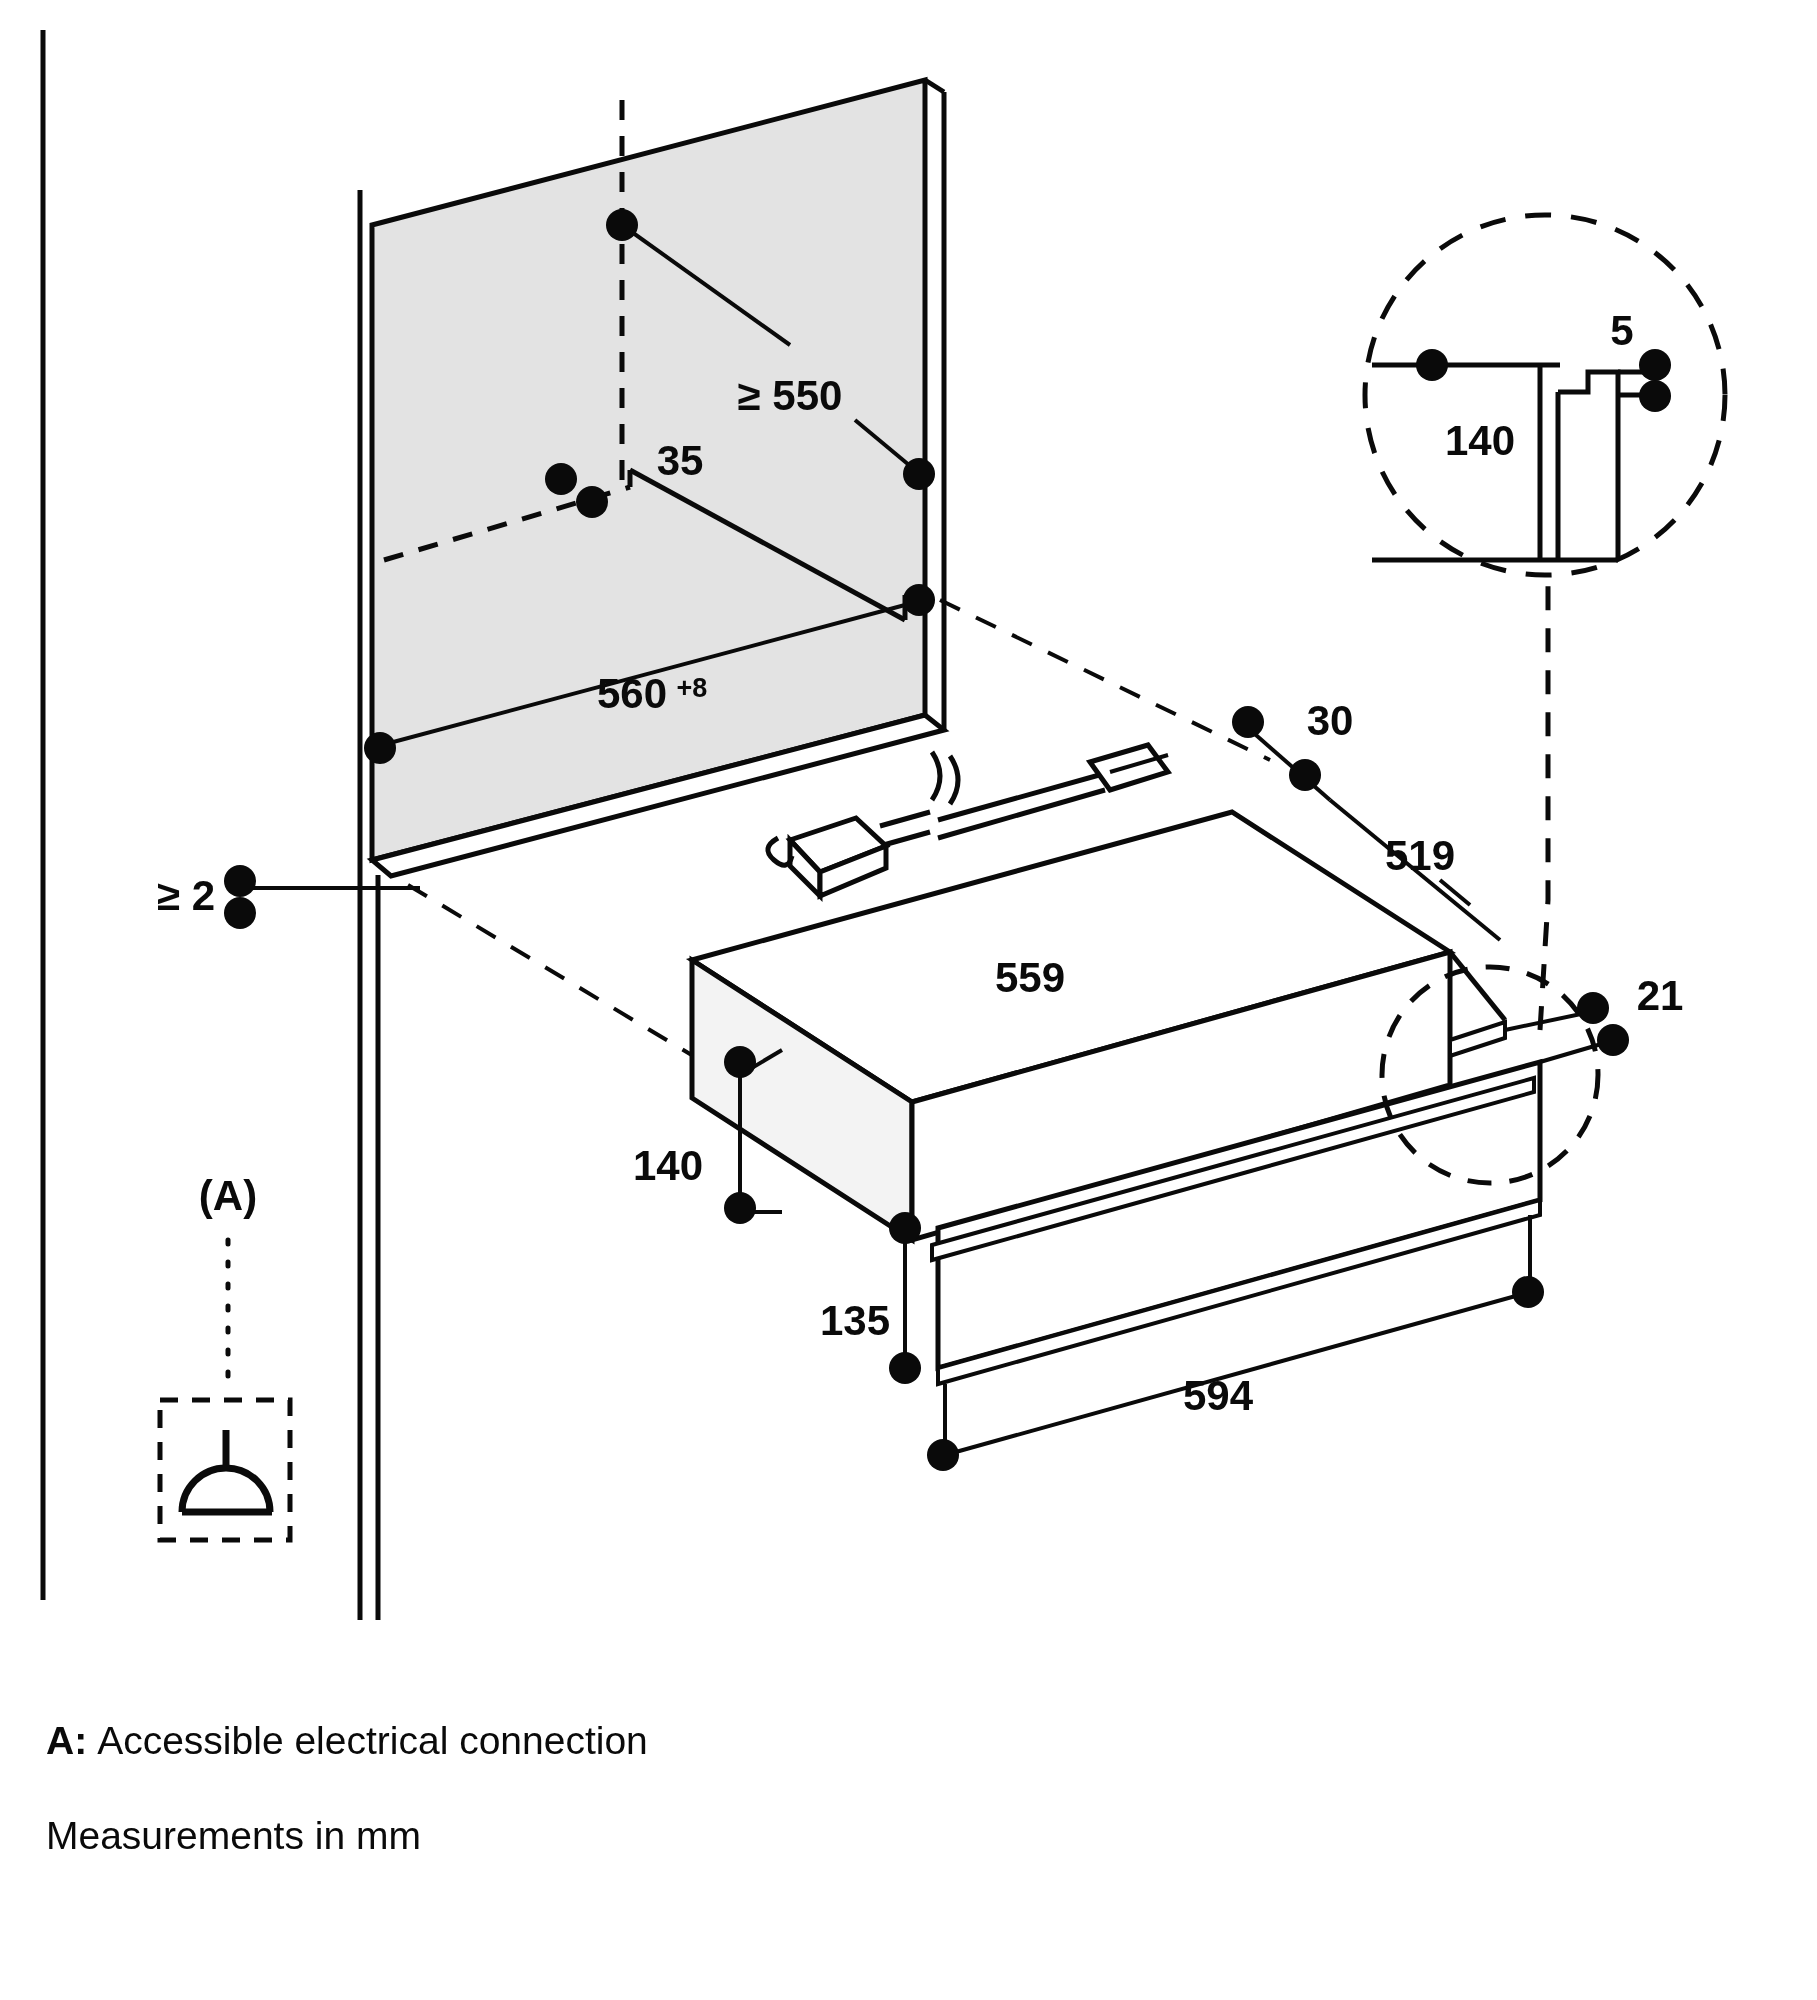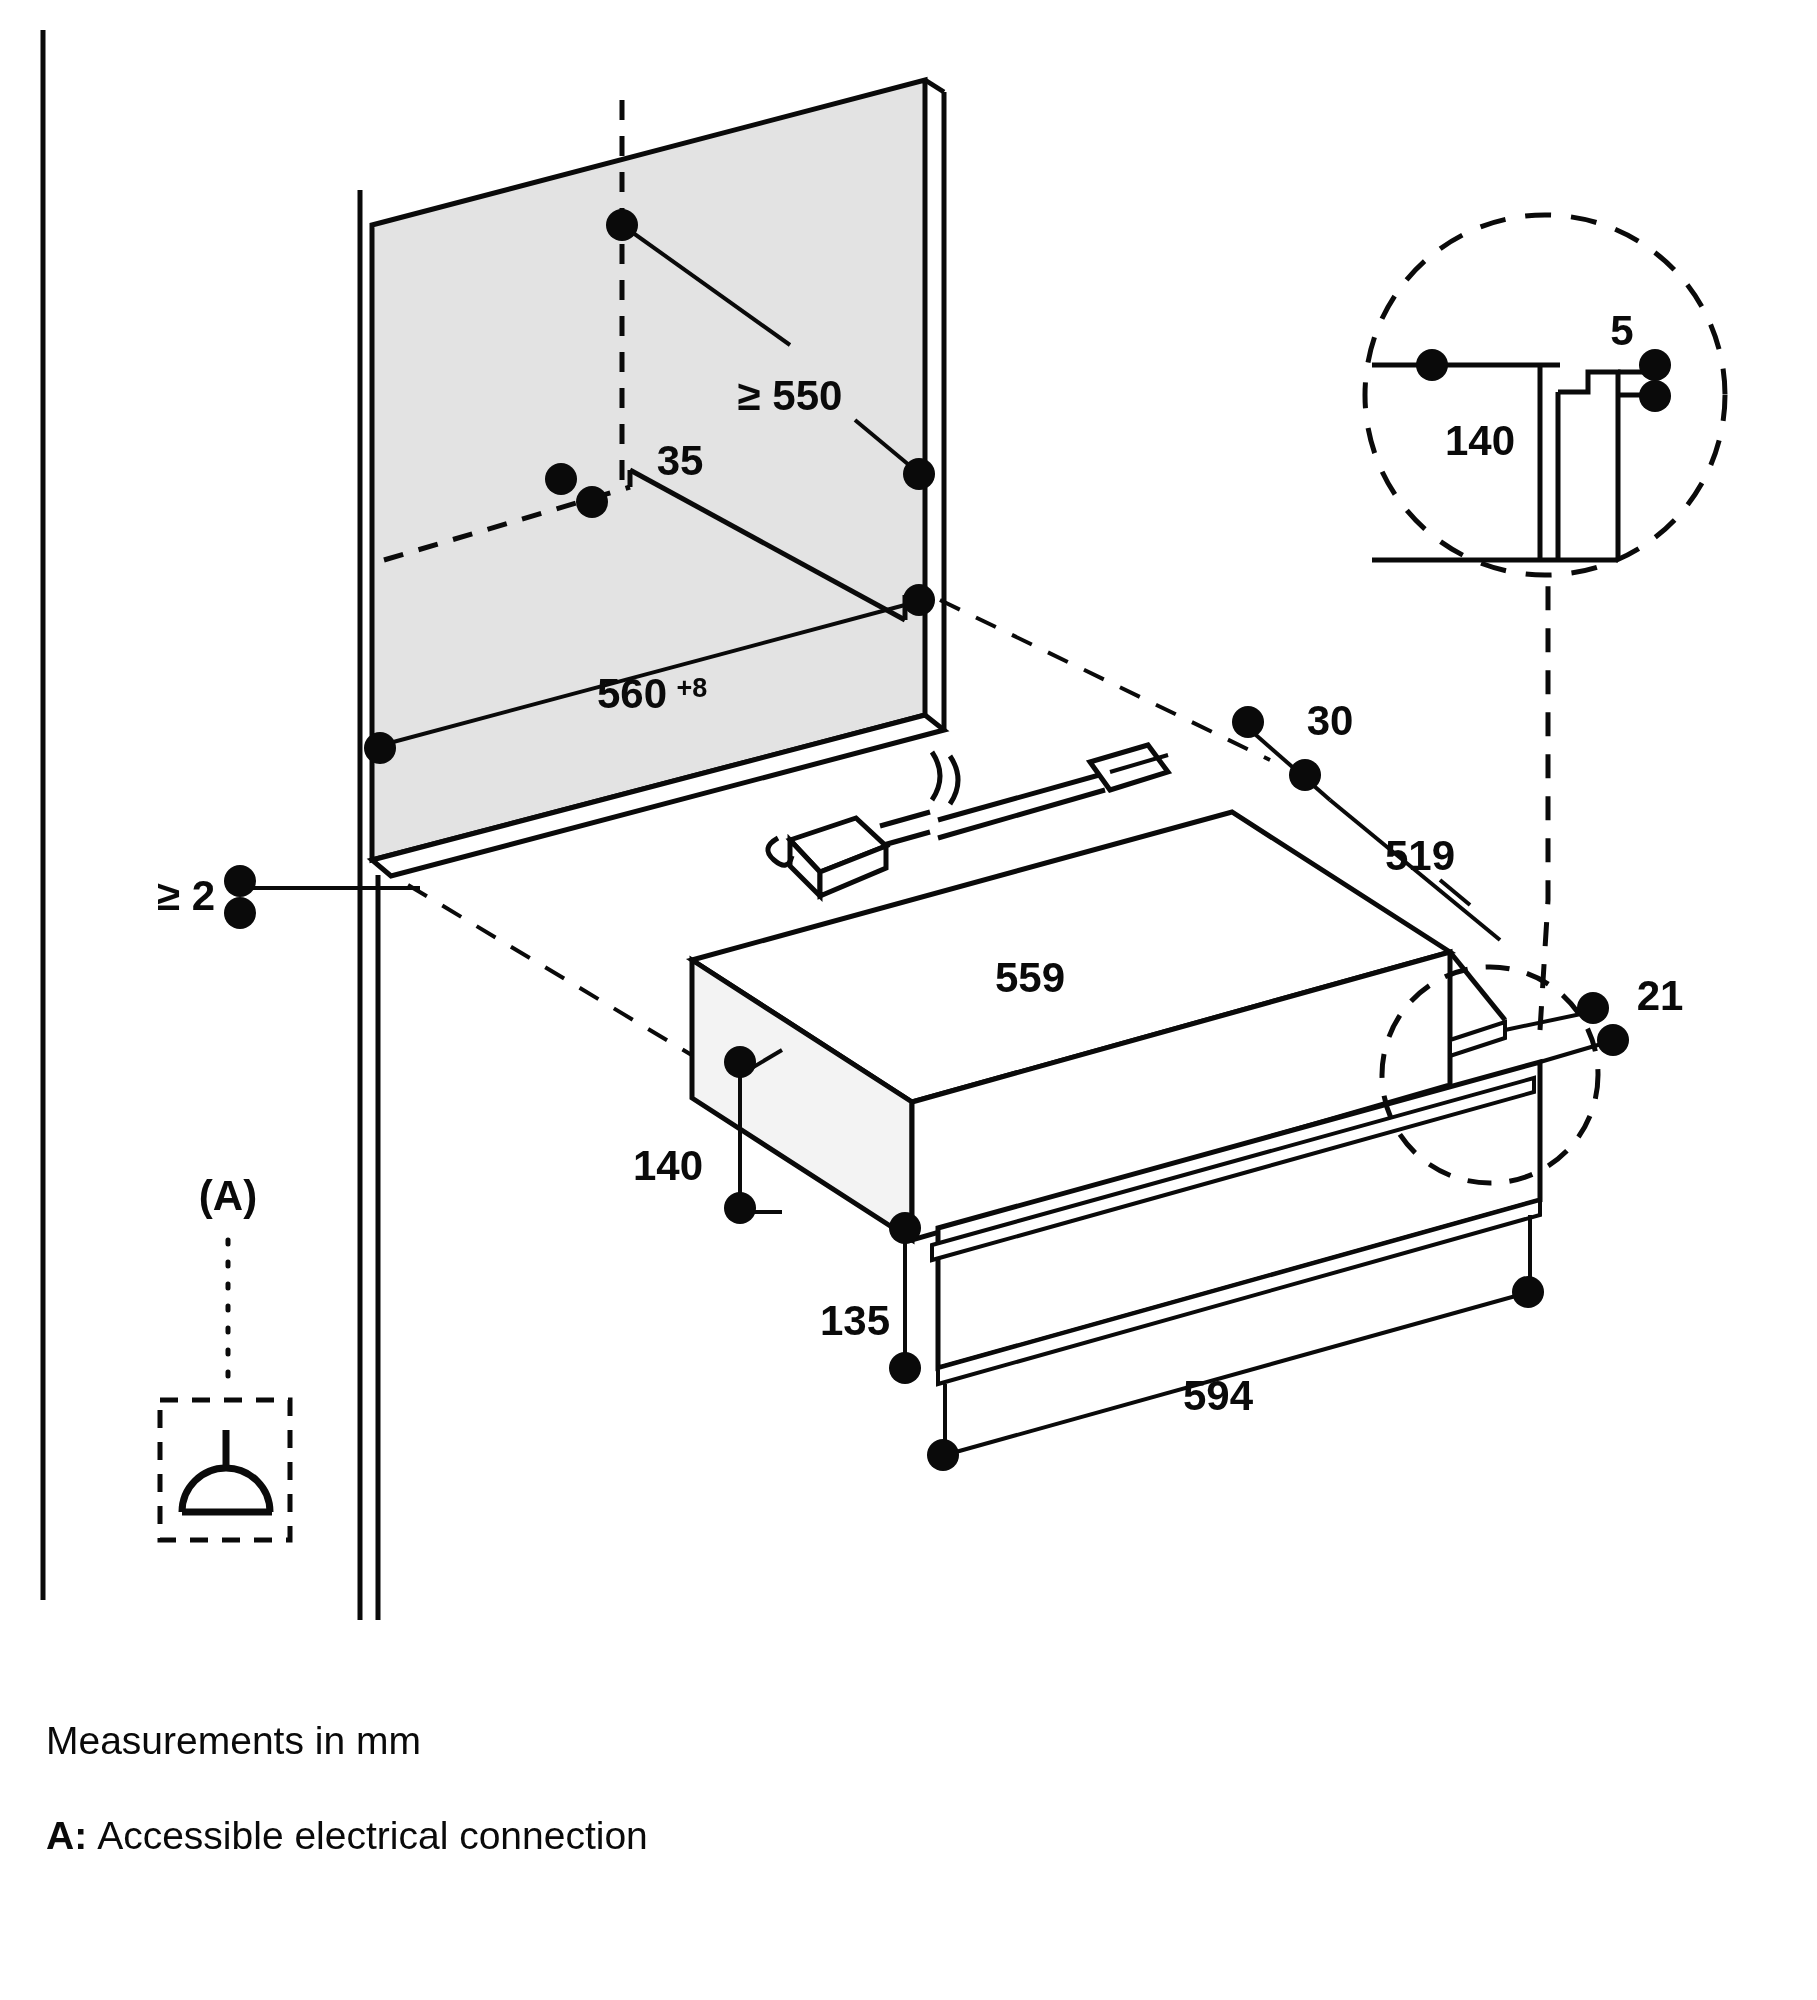--- a/index.html
+++ b/index.html
@@ -243,20 +243,20 @@
       <path d="M 182 1512 a 44 44 0 0 1 88 0" fill="none" stroke="#0a0a0a" stroke-width="7"></path>
       <line x1="182" y1="1512" x2="272" y2="1512" stroke="#0a0a0a" stroke-width="7"></line>
       <line x1="226" y1="1468" x2="226" y2="1430" stroke="#0a0a0a" stroke-width="7"></line>
     </g>
     <text class="dim-label" x="228" y="1210" text-anchor="middle">(A)</text>
 
   </svg>
 
   <div class="legend">
     <div class="legend-row">
+      <span class="legend-key">A:</span><span class="legend-text">Accessible electrical connection</span>
+    </div>
+    <div class="legend-row">
       <span class="legend-text">Measurements in mm</span>
     </div>
-    <div class="legend-row">
-      <span class="legend-key">A:</span><span class="legend-text">Accessible electrical connection</span>
-    </div>
   </div>
 
 </div>
 
 </body></html>

